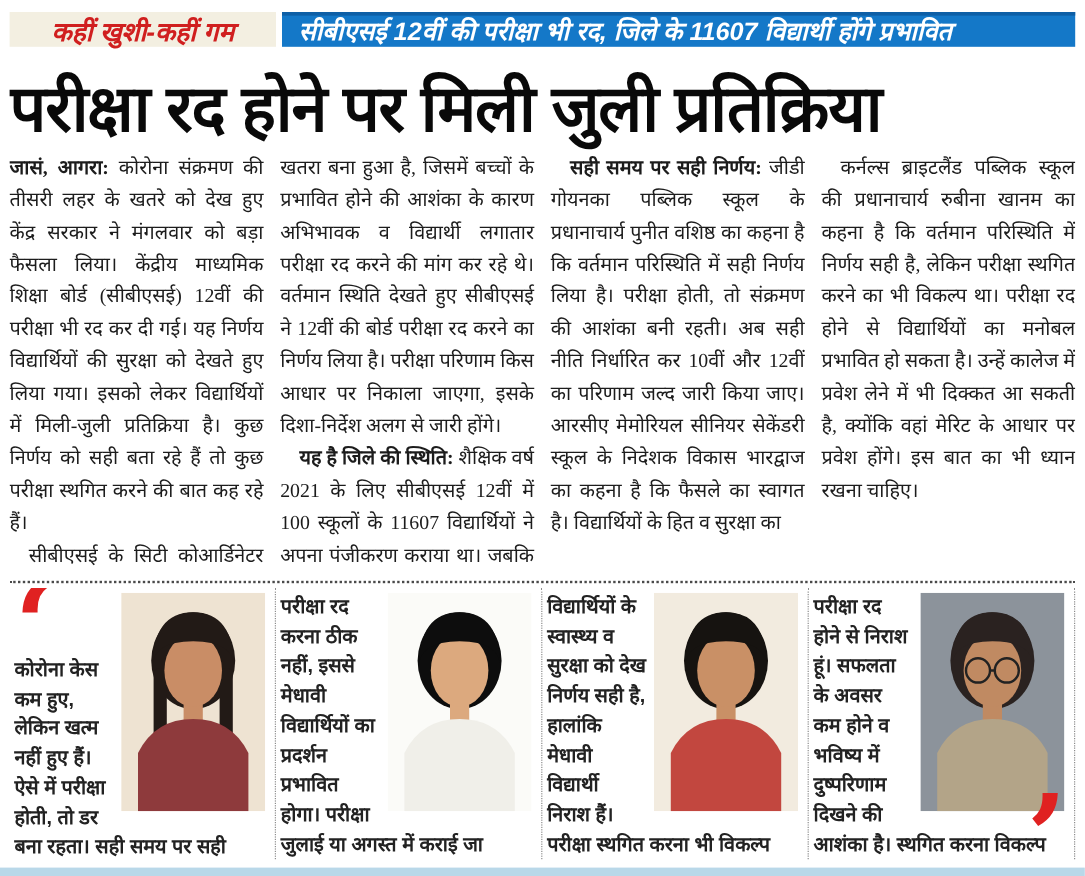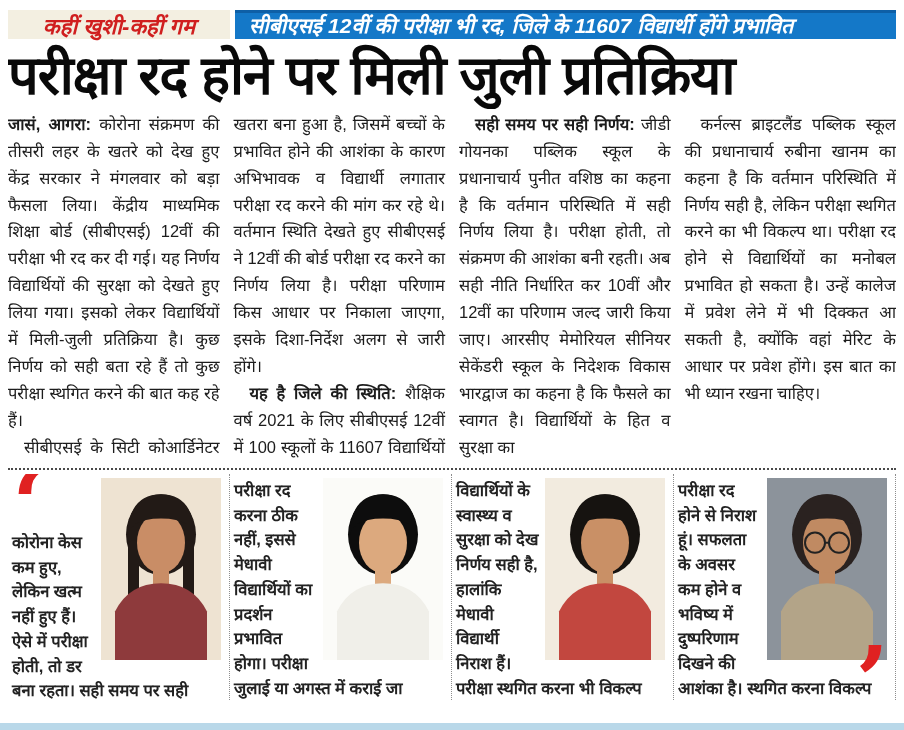--- a/index.html
+++ b/index.html
@@ -10,24 +10,24 @@
   
   .top-row{display:flex;align-items:stretch;height:29px;font-style:italic;}
   .kicker{flex:0 0 222px;background:var(--kicker-bg,#f3efe1);display:flex;align-items:center;justify-content:center;
           font-weight:bold;font-size:22px;color:var(--kicker-color,#d01f1f);}
   .top-gap{flex:0 0 5px;}
   .banner{flex:1;background:var(--banner-bg,#1478c8);border-top:3px solid #0e5fa6;display:flex;align-items:flex-end;
           font-weight:bold;font-size:21px;color:#ffffff;padding-left:14px;}
 
   
   .headline{font-size:54px;line-height:1.22;font-weight:bold;color:#090909;letter-spacing:-1px;
-            white-space:nowrap;overflow:hidden;margin:4px 0 2px 0;}
-
-  
-  .columns{display:flex;gap:14px;height:350px;overflow:hidden;}
+            white-space:nowrap;overflow:hidden;margin:20px 0 2px 0;}
+
+  
+  .columns{display:flex;gap:14px;height:350px;overflow:hidden;font-family:Liberation Serif, serif;}
   .col{flex:1 1 0;min-width:0;font-size:16.5px;line-height:1.63;text-align:justify;color:#1c1c1c;}
   .col p{margin:0;}
   .col p.indent{text-indent:16px;}
   .lead{font-weight:bold;}
 
   
   .dot-rule{border:0;border-top:2px dotted #4a4a4a;margin:7px 0 0 0;}
 
   
   .quotes{display:flex;height:226px;margin-top:4px;}

